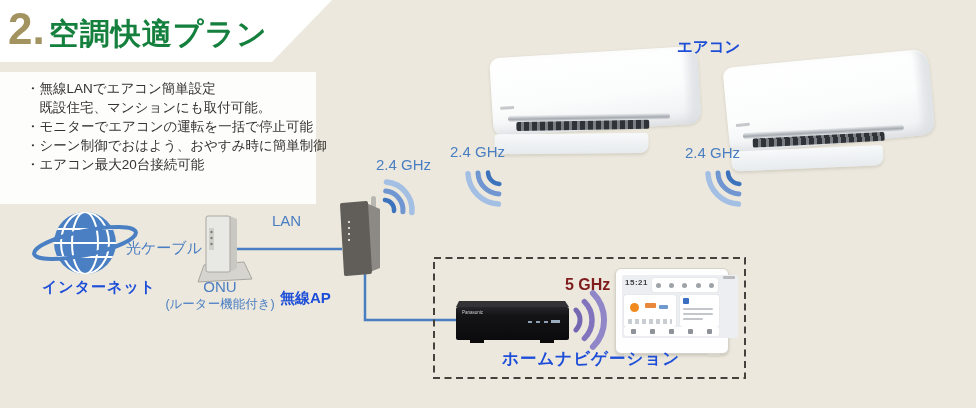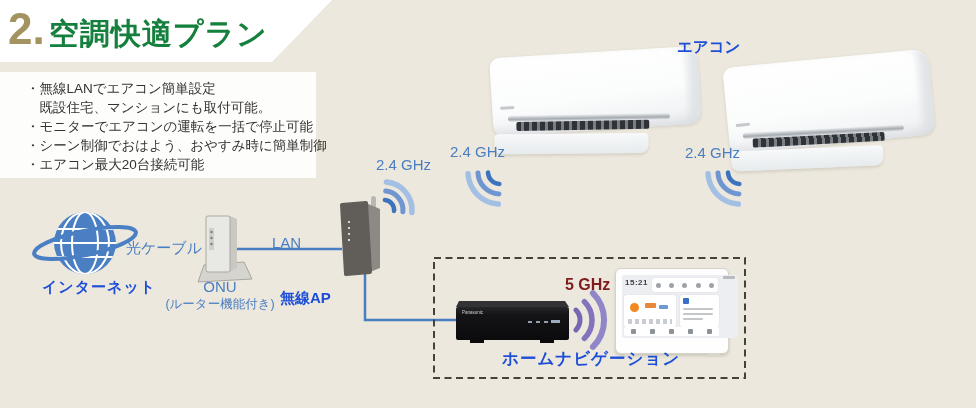--- a/index.html
+++ b/index.html
@@ -7,35 +7,35 @@
   #stage{position:relative;width:976px;height:408px;background:#ece8dd;overflow:hidden;}
 
   
   .title-banner{position:absolute;left:0;top:0;width:332px;height:62px;background:#ffffff;
     clip-path:polygon(0 0,332px 0,272px 100%,0 100%);display:flex;align-items:baseline;
     padding-left:8px;box-sizing:border-box;z-index:5;}
   .plan-number{font-size:44px;font-weight:bold;color:#a39361;line-height:58px;}
   .plan-title{font-size:30px;font-weight:bold;color:#15803d;letter-spacing:1px;margin-left:4px;}
 
   
-  .features-panel{position:absolute;left:0;top:72px;width:316px;height:106px;background:#fdfdfc;z-index:4;
+  .features-panel{position:absolute;left:0;top:72px;width:316px;height:132px;background:#fdfdfc;z-index:4;
     padding:7px 0 0 26px;box-sizing:border-box;}
   .feature-line{font-size:13.5px;color:#353330;line-height:19px;white-space:nowrap;}
 
   
   .lbl{position:absolute;white-space:nowrap;z-index:8;}
   .lbl-blue{color:#4a7ec2;}
   .lbl-purple{color:#7f1d1d;font-weight:bold;}
   .lbl-dark{color:#1d4ed8;font-weight:bold;}
 
   .internet-label{left:42px;top:278px;font-size:15px;letter-spacing:1px;}
   .optical-cable-label{left:126px;top:239px;font-size:15px;}
   .onu-label{left:196px;top:278px;width:48px;text-align:center;font-size:15px;}
   .onu-sub-label{left:145px;top:296px;width:150px;text-align:center;font-size:12.5px;}
-  .lan-label{left:272px;top:234px;font-size:15px;}
+  .lan-label{left:272px;top:212px;font-size:15px;}
   .ap-label{left:280px;top:257px;font-size:15px;margin-top:32px;}
   .band-ap{left:376px;top:156px;font-size:15px;}
   .band-ac1{left:450px;top:143px;font-size:15px;}
   .band-ac2{left:685px;top:144px;font-size:15px;}
   .aircon-label{left:677px;top:37px;font-size:15.5px;}
   .five-ghz-label{left:565px;top:276px;font-size:16px;}
   .home-nav-label{left:502px;top:348px;font-size:16.5px;letter-spacing:1px;}
 
   
   .ac{position:absolute;z-index:2;}

